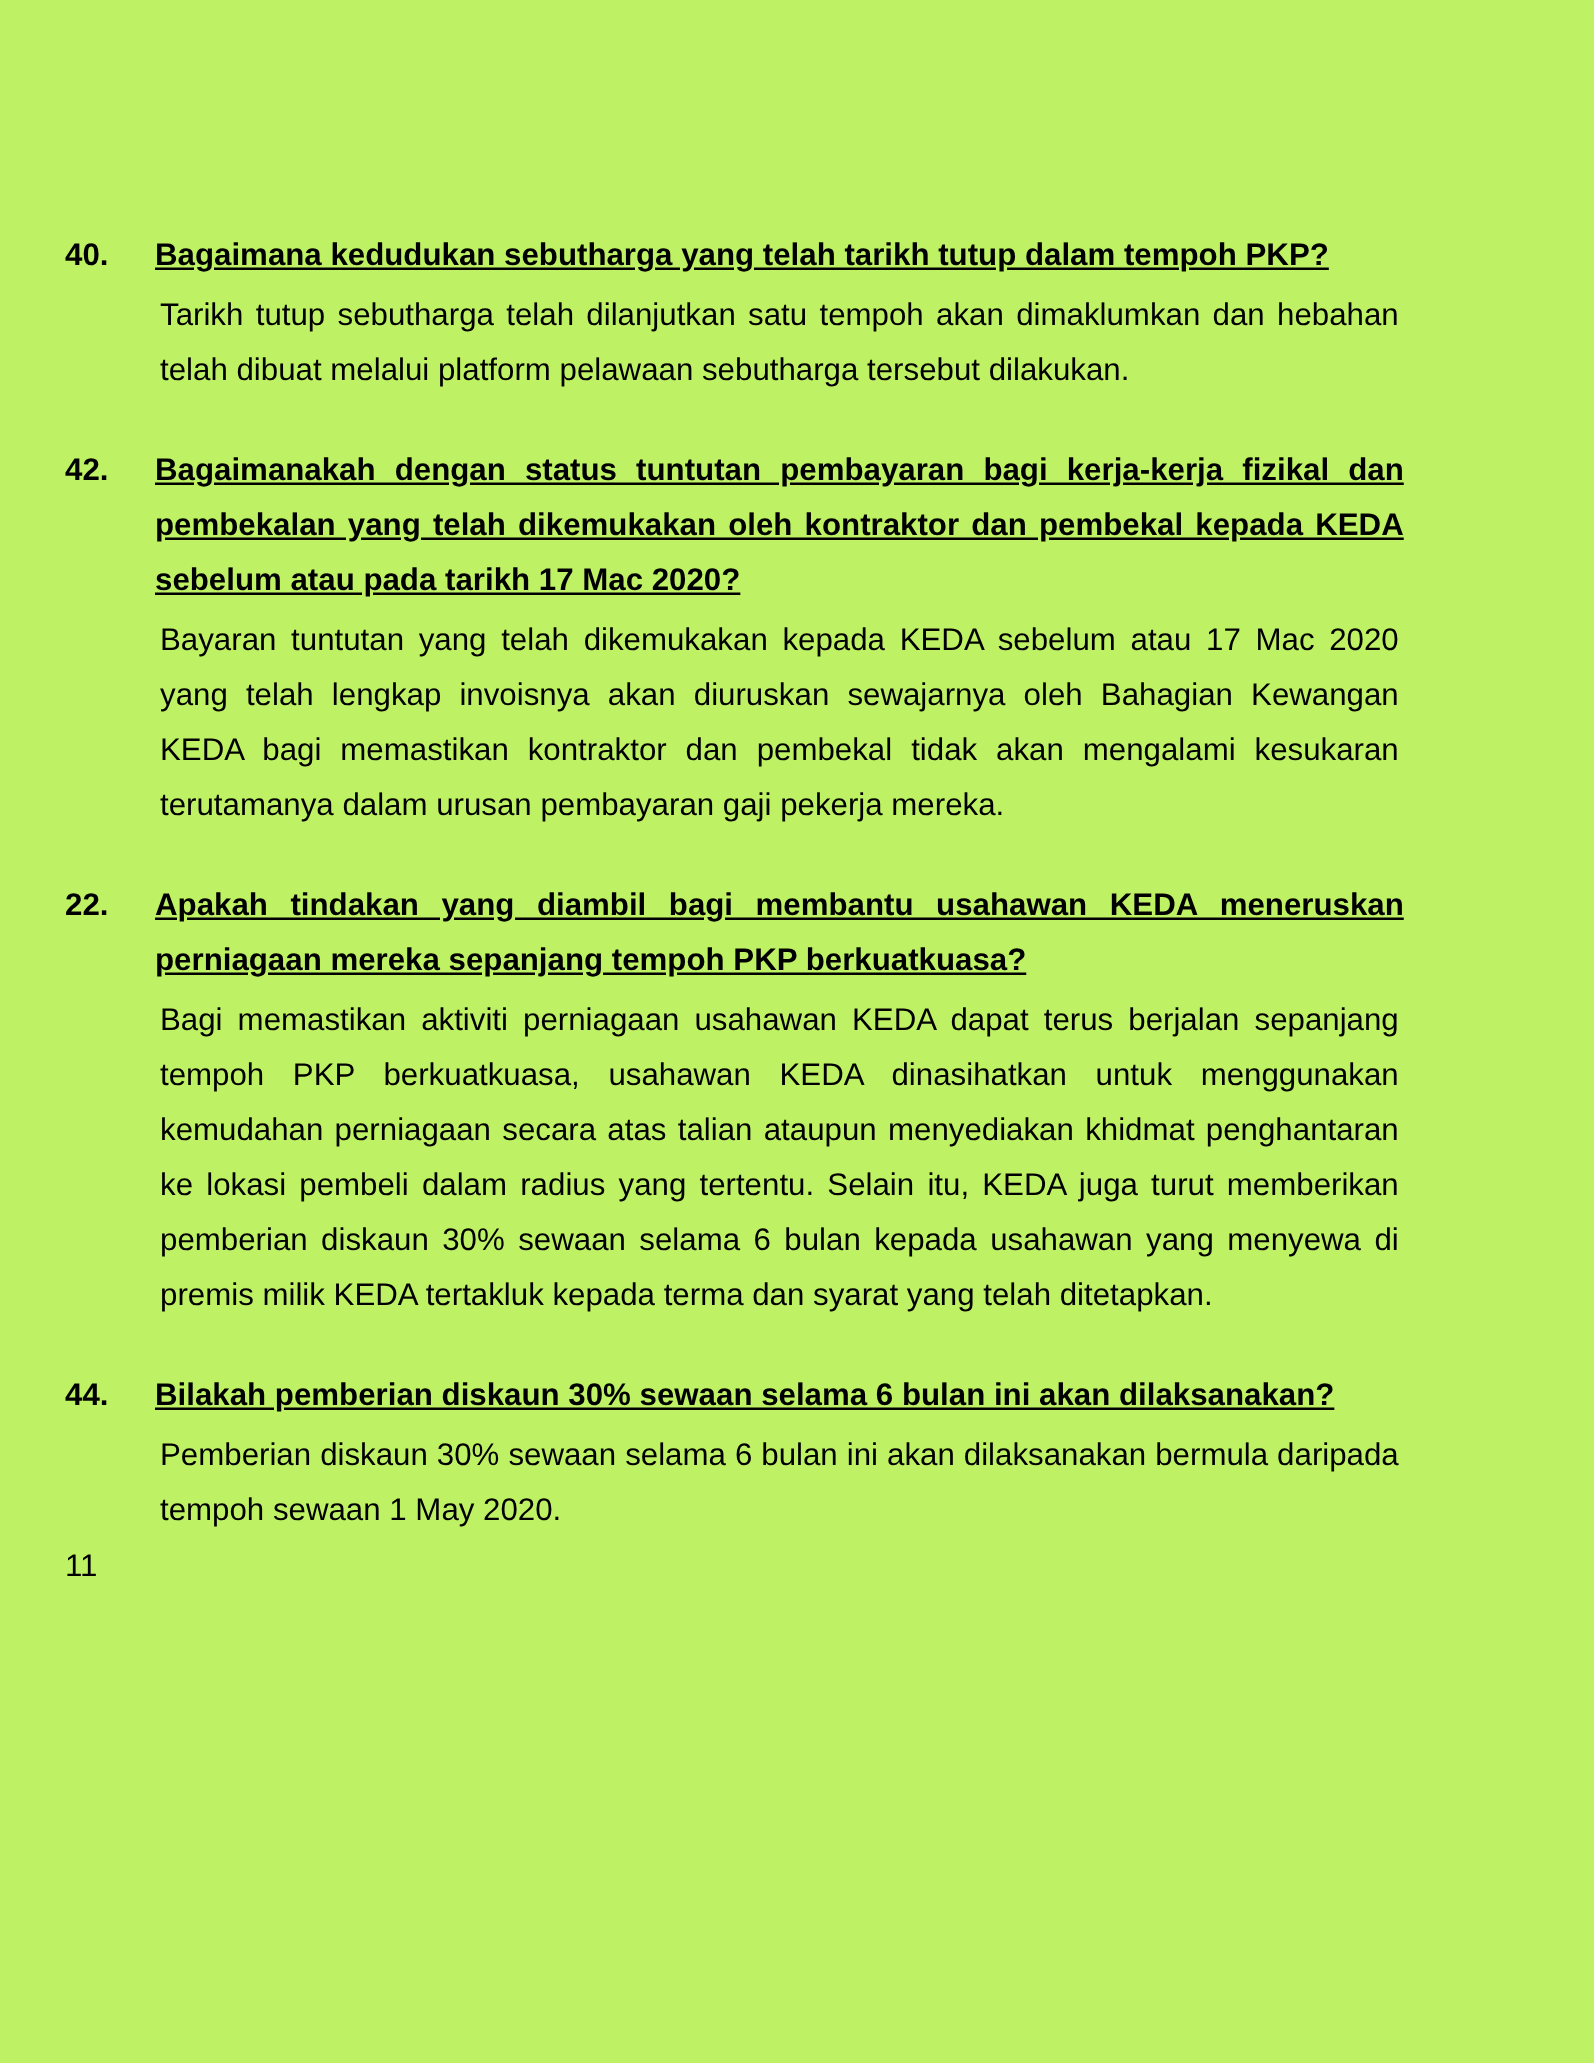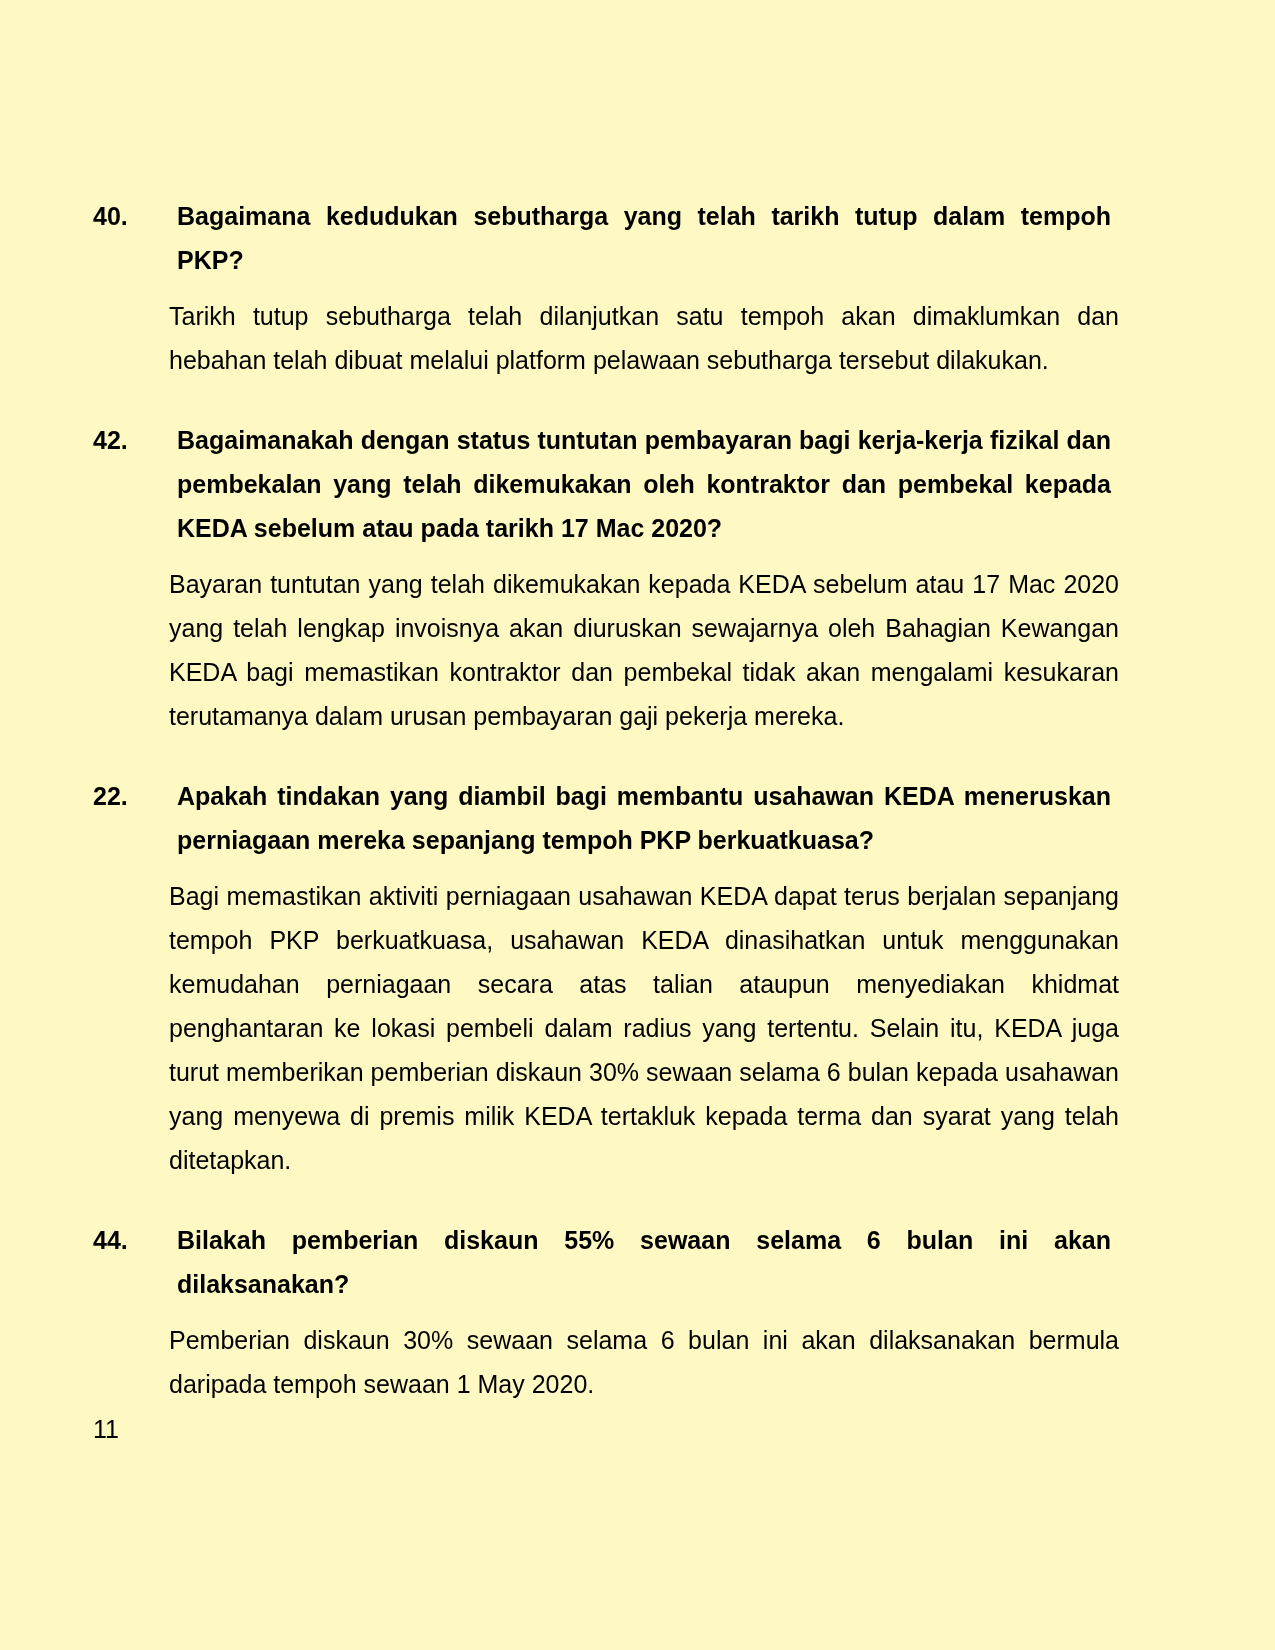--- a/index.html
+++ b/index.html
@@ -11,44 +11,45 @@
     width: 1275px;
     height: 1650px;
     font-family: "Liberation Sans", sans-serif;
     color: #000000;
     overflow: hidden;
   }
   .page {
     box-sizing: border-box;
     width: 1275px;
     height: 1650px;
-    padding: 182px 152px 0 93px;
-    background: #fef9c3;
+    padding: 182px 152px 0 52px;
+    background: #bef264;
     position: relative;
   }
   .faq-section {
     position: relative;
     padding-left: 72px;
     font-size: 25px;
     line-height: 44px;
   }
   .faq-section + .faq-section {
     margin-top: 36px;
   }
   .q-num {
     position: absolute;
     left: 0;
     top: 0;
     font-weight: bold;
   }
   p.question {
-    margin: 12px;
+    margin: 0;
     font-weight: bold;
     text-align: justify;
     text-align-last: left;
+    text-decoration: underline;
   }
   p.answer {
     margin: 4px;
     font-weight: normal;
     text-align: justify;
     text-align-last: left;
   }
   .page-footer {
     margin-top: 8px;
     text-align: left;
@@ -75,19 +76,19 @@
   </section>
 
   <section class="faq-section">
     <span class="q-num">22.</span>
     <p class="question">Apakah tindakan yang diambil bagi membantu usahawan KEDA meneruskan perniagaan mereka sepanjang tempoh PKP berkuatkuasa?</p>
     <p class="answer">Bagi memastikan aktiviti perniagaan usahawan KEDA dapat terus berjalan sepanjang tempoh PKP berkuatkuasa, usahawan KEDA dinasihatkan untuk menggunakan kemudahan perniagaan secara atas talian ataupun menyediakan khidmat penghantaran ke lokasi pembeli dalam radius yang tertentu. Selain itu, KEDA juga turut memberikan pemberian diskaun 30% sewaan selama 6 bulan kepada usahawan yang menyewa di premis milik KEDA tertakluk kepada terma dan syarat yang telah ditetapkan.</p>
   </section>
 
   <section class="faq-section">
     <span class="q-num">44.</span>
-    <p class="question">Bilakah pemberian diskaun 55% sewaan selama 6 bulan ini akan dilaksanakan?</p>
+    <p class="question">Bilakah pemberian diskaun 30% sewaan selama 6 bulan ini akan dilaksanakan?</p>
     <p class="answer">Pemberian diskaun 30% sewaan selama 6 bulan ini akan dilaksanakan bermula daripada tempoh sewaan 1 May 2020.</p>
   </section>
 
   <div class="page-footer">11</div>
 
 </main>
 
 </body></html>

